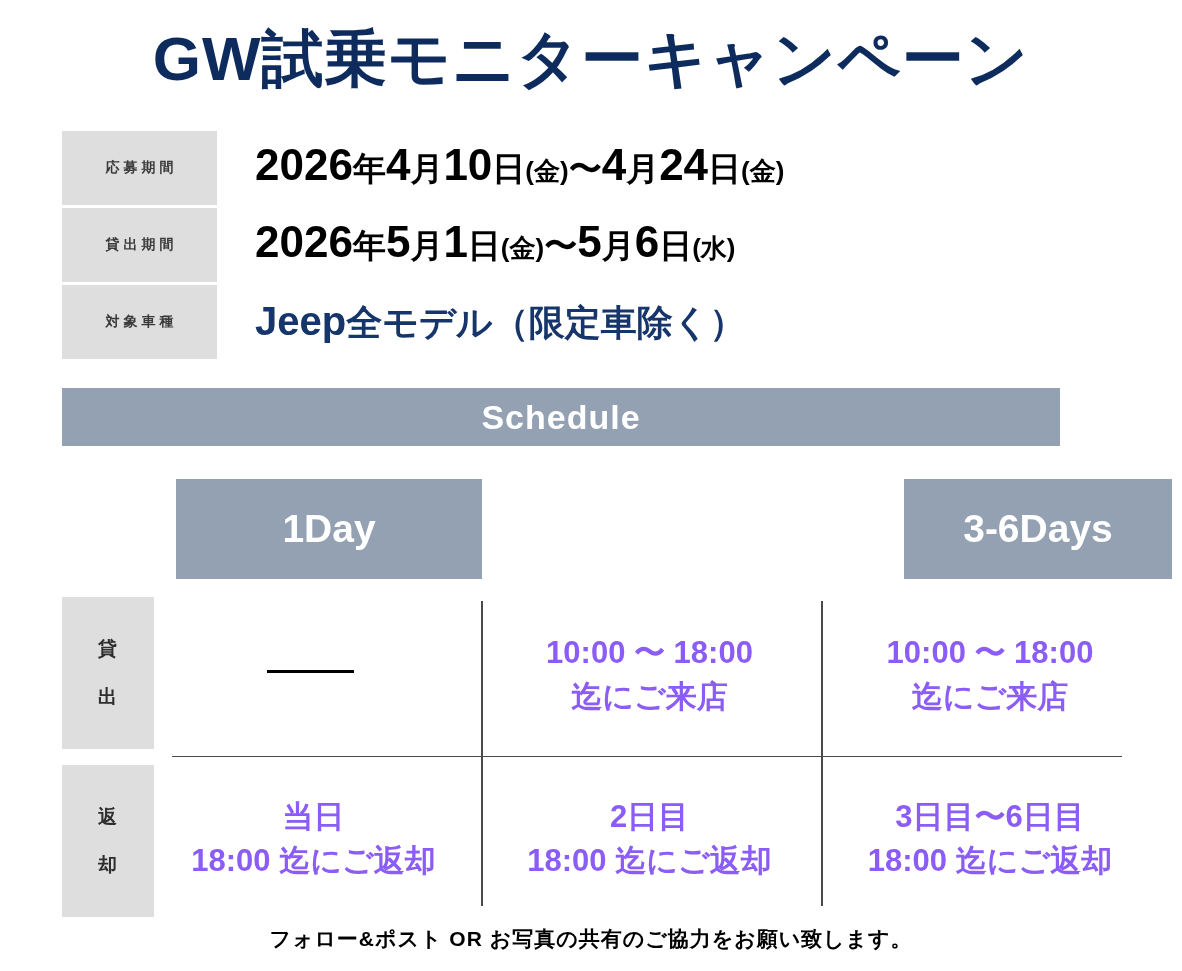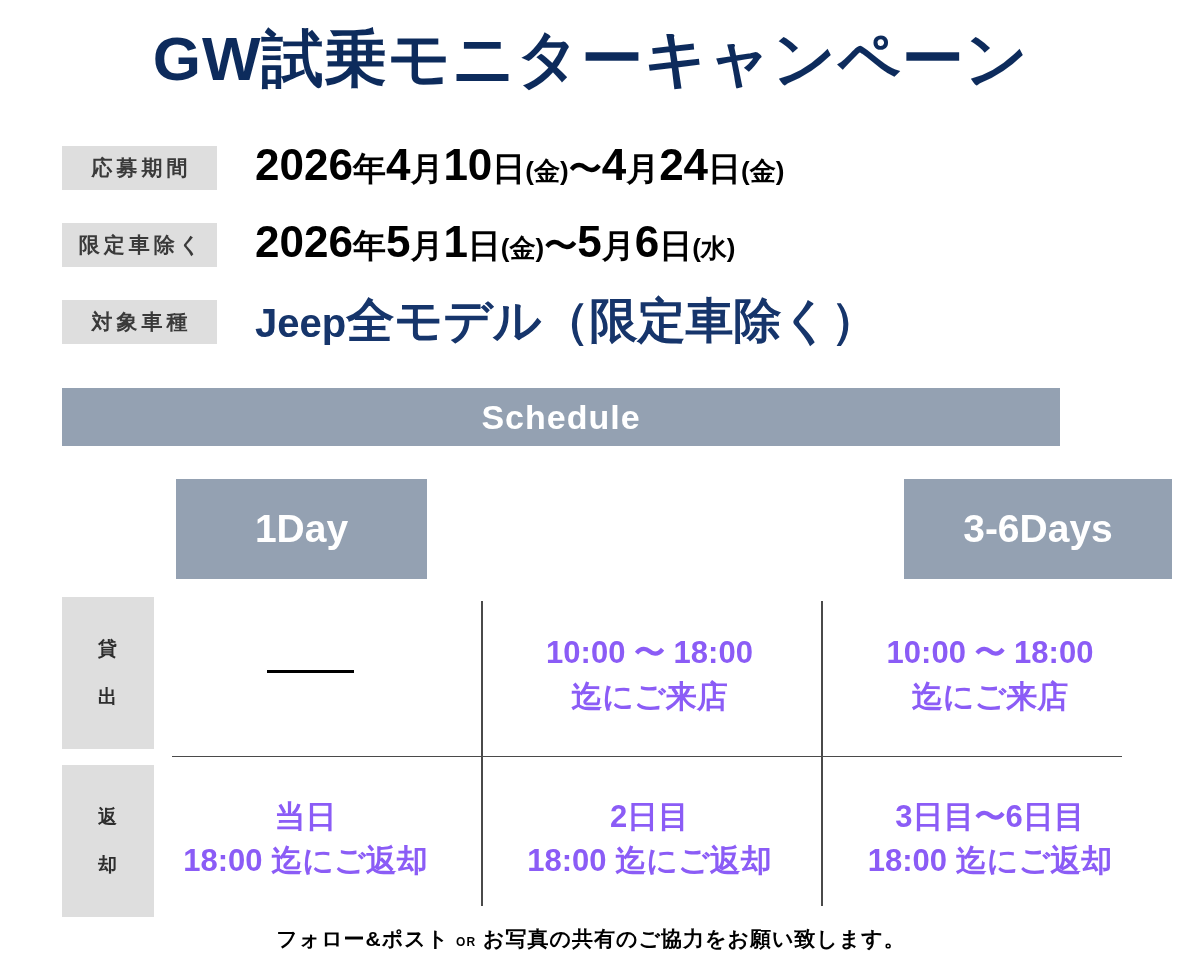--- a/index.html
+++ b/index.html
@@ -43,26 +43,26 @@
     height: 58px;
     display: flex;
     align-items: center;
   }
   .info-row-1 { top: 139px; }
   .info-row-2 { top: 216px; }
   .info-row-3 { top: 293px; }
 
   .info-chip {
     width: 155px;
-    height: 44px;
+    height: 74px;
     background: #dedede;
     display: flex;
     align-items: center;
     justify-content: center;
-    font-size: 21px;
+    font-size: 14px;
     font-weight: 700;
     letter-spacing: 4px;
     text-indent: 4px;
     color: #3a3a3a;
     flex: 0 0 auto;
   }
 
   .info-value {
     margin-left: 38px;
     font-size: 44px;
@@ -74,21 +74,21 @@
   .info-value .sm {
     font-size: 33px;
   }
   .info-value .xs {
     font-size: 26px;
   }
   .info-value.navy {
     color: #16356b;
     font-size: 40px;
   }
-  .info-value.navy .sm { font-size: 48px; }
+  .info-value.navy .sm { font-size: 36px; }
 
   
   .schedule-banner {
     position: absolute;
     left: 62px;
     top: 388px;
     width: 998px;
     height: 58px;
     background: #94a1b2;
     color: #ffffff;
@@ -106,21 +106,21 @@
     top: 479px;
     height: 100px;
     background: #94a1b2;
     color: #ffffff;
     display: flex;
     align-items: center;
     justify-content: center;
     font-size: 39px;
     font-weight: 700;
   }
-  .col-head-1 { left: 176px; width: 251px; }
+  .col-head-1 { left: 176px; width: 306px; }
   .col-head-2 { left: 516px; width: 267px; }
   .col-head-3 { left: 904px; width: 268px; }
 
   
   .row-chip {
     position: absolute;
     left: 62px;
     width: 92px;
     background: #dedede;
     display: flex;
@@ -159,21 +159,21 @@
     position: absolute;
     text-align: center;
     font-size: 31px;
     line-height: 44px;
     font-weight: 700;
     color: #8b5cf6;
     white-space: nowrap;
   }
   .cell .ln { display: block; }
 
-  .cell-c1 { left: 172px; width: 267px; }
+  .cell-c1 { left: 180px; width: 267px; }
   .cell-c2 { left: 516px; width: 267px; }
   .cell-c3 { left: 856px; width: 268px; }
 
   .cell-r1 { top: 631px; }
   .cell-r2 { top: 795px; }
 
   .cell-dash {
     position: absolute;
     left: 267px;
     top: 670px;
@@ -189,38 +189,38 @@
     top: 925px;
     width: 1182px;
     text-align: center;
     font-size: 21px;
     font-weight: 700;
     letter-spacing: 1px;
     color: #000000;
     white-space: nowrap;
   }
   .footer-note .or {
-    font-size: 12px;
+    font-size: 21px;
     letter-spacing: 1px;
   }
 </style>
 </head>
 <body>
 
 <div class="page">
 
   <div class="title">GW試乗モニターキャンペーン</div>
 
   <div class="info-row info-row-1">
     <div class="info-chip">応募期間</div>
     <div class="info-value"><span>2026</span><span class="sm">年</span><span>4</span><span class="sm">月</span><span>10</span><span class="sm">日</span><span class="xs">(金)</span><span class="sm">〜</span><span>4</span><span class="sm">月</span><span>24</span><span class="sm">日</span><span class="xs">(金)</span></div>
   </div>
 
   <div class="info-row info-row-2">
-    <div class="info-chip">限定車除く</div>
+    <div class="info-chip">貸出期間</div>
     <div class="info-value"><span>2026</span><span class="sm">年</span><span>5</span><span class="sm">月</span><span>1</span><span class="sm">日</span><span class="xs">(金)</span><span class="sm">〜</span><span>5</span><span class="sm">月</span><span>6</span><span class="sm">日</span><span class="xs">(水)</span></div>
   </div>
 
   <div class="info-row info-row-3">
     <div class="info-chip">対象車種</div>
     <div class="info-value navy"><span>Jeep</span><span class="sm">全モデル（限定車除く）</span></div>
   </div>
 
   <div class="schedule-banner">Schedule</div>
 

